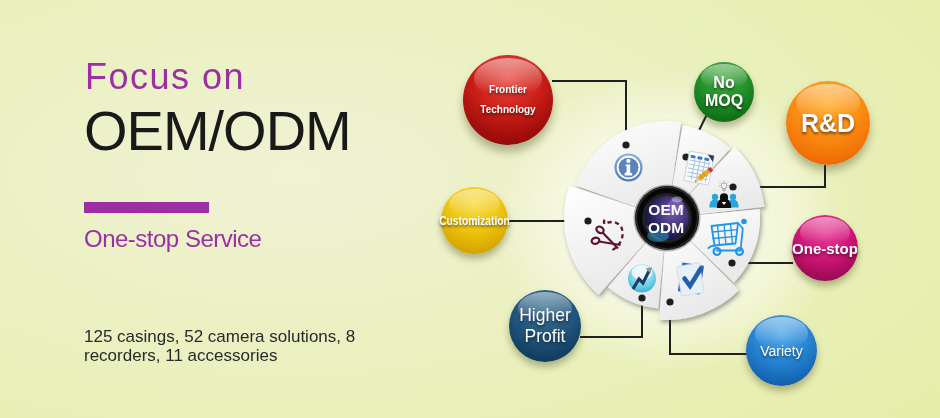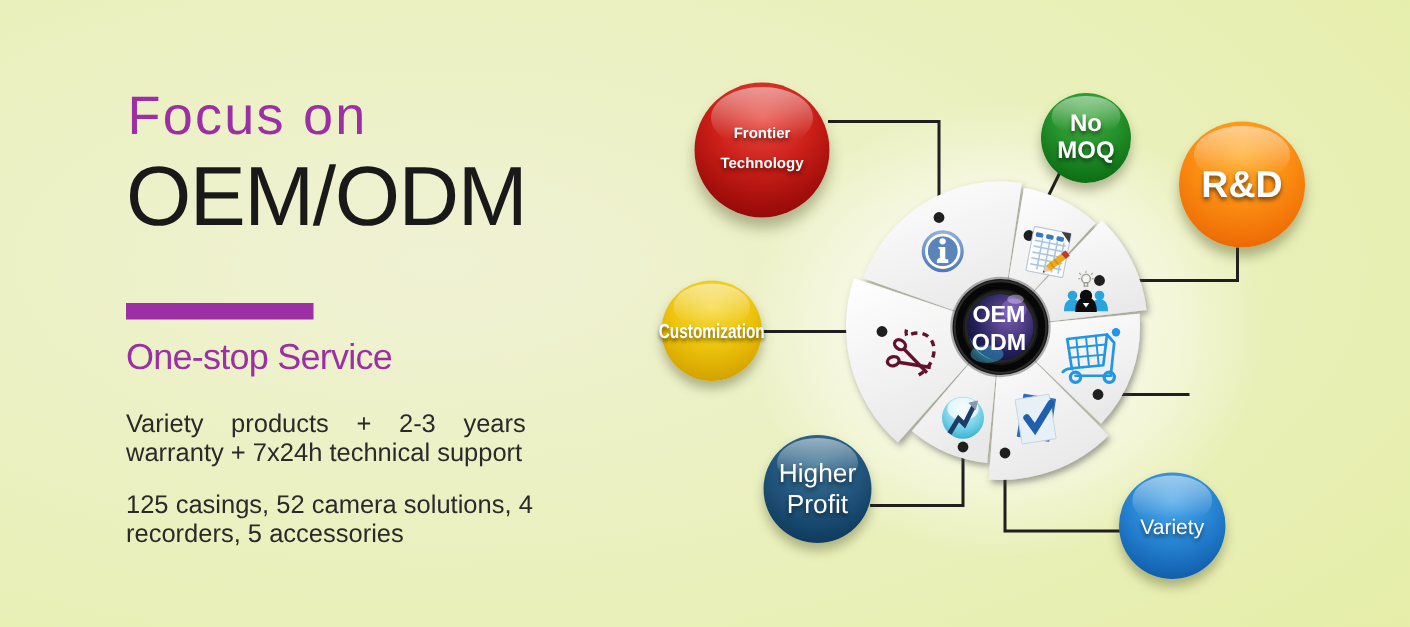--- a/index.html
+++ b/index.html
@@ -45,22 +45,21 @@
  box-shadow:0 5px 7px rgba(60,60,20,0.35);}
 </style>
 </head>
 <body>
 <div id="stage">
  <div class="glow"></div>
  <div class="t1 purple">Focus on</div>
  <div class="t2">OEM/ODM</div>
  <div class="bar"></div>
  <div class="t4 purple">One-stop Service</div>
- <div class="p1">Variety products + 2-3 years warranty + 7x24h technical support</div>
- <div class="p2">125 casings, 52 camera solutions, 4 recorders, 5 accessories</div>
+ <div class="p2">125 casings, 52 camera solutions, 8 recorders, 11 accessories</div>
 
  <svg width="940" height="418" style="position:absolute;left:0;top:0" viewBox="0 0 940 418">
   <defs>
    <linearGradient id="wg" x1="0" y1="0" x2="0.4" y2="1">
     <stop offset="0" stop-color="#ffffff"></stop>
           <stop offset="1" stop-color="#e9e9e9"></stop>
    </linearGradient>
    <filter id="ws" x="-30%" y="-30%" width="160%" height="160%">
     <feDropShadow dx="1.5" dy="2.5" stdDeviation="2" flood-color="#444" flood-opacity="0.5"></feDropShadow>
    </filter>
@@ -222,18 +221,19 @@
    <path d="M646.5 224 a22 22 0 0 0 15 15.5 a19 19 0 0 1 -15 -15.5" fill="#3bc0e8" opacity="0.9"></path>
    <ellipse cx="658" cy="236" rx="11" ry="6" fill="rgba(60,185,230,0.45)"></ellipse>
    <text x="666" y="214.5" font-size="15.5" font-weight="bold" fill="#fff" text-anchor="middle">OEM</text>
    <text x="666" y="233" font-size="15.5" font-weight="bold" fill="#fff" text-anchor="middle">ODM</text>
   </g>
  </svg>
 
  <div class="ball b-red">Frontier<br>Technology</div>
  <div class="ball b-green">No MOQ</div>
  <div class="ball b-orange">R&amp;D</div>
+ <div class="ball b-pink">One-stop</div>
  <div class="ball b-blue">Variety</div>
  <div class="ball b-navy">Higher<br>Profit</div>
  <div class="ball b-yellow">
       <span style="display:inline-block;transform:scaleX(0.76)">Customization</span>
     </div>
 </div>
 
 </body></html>

